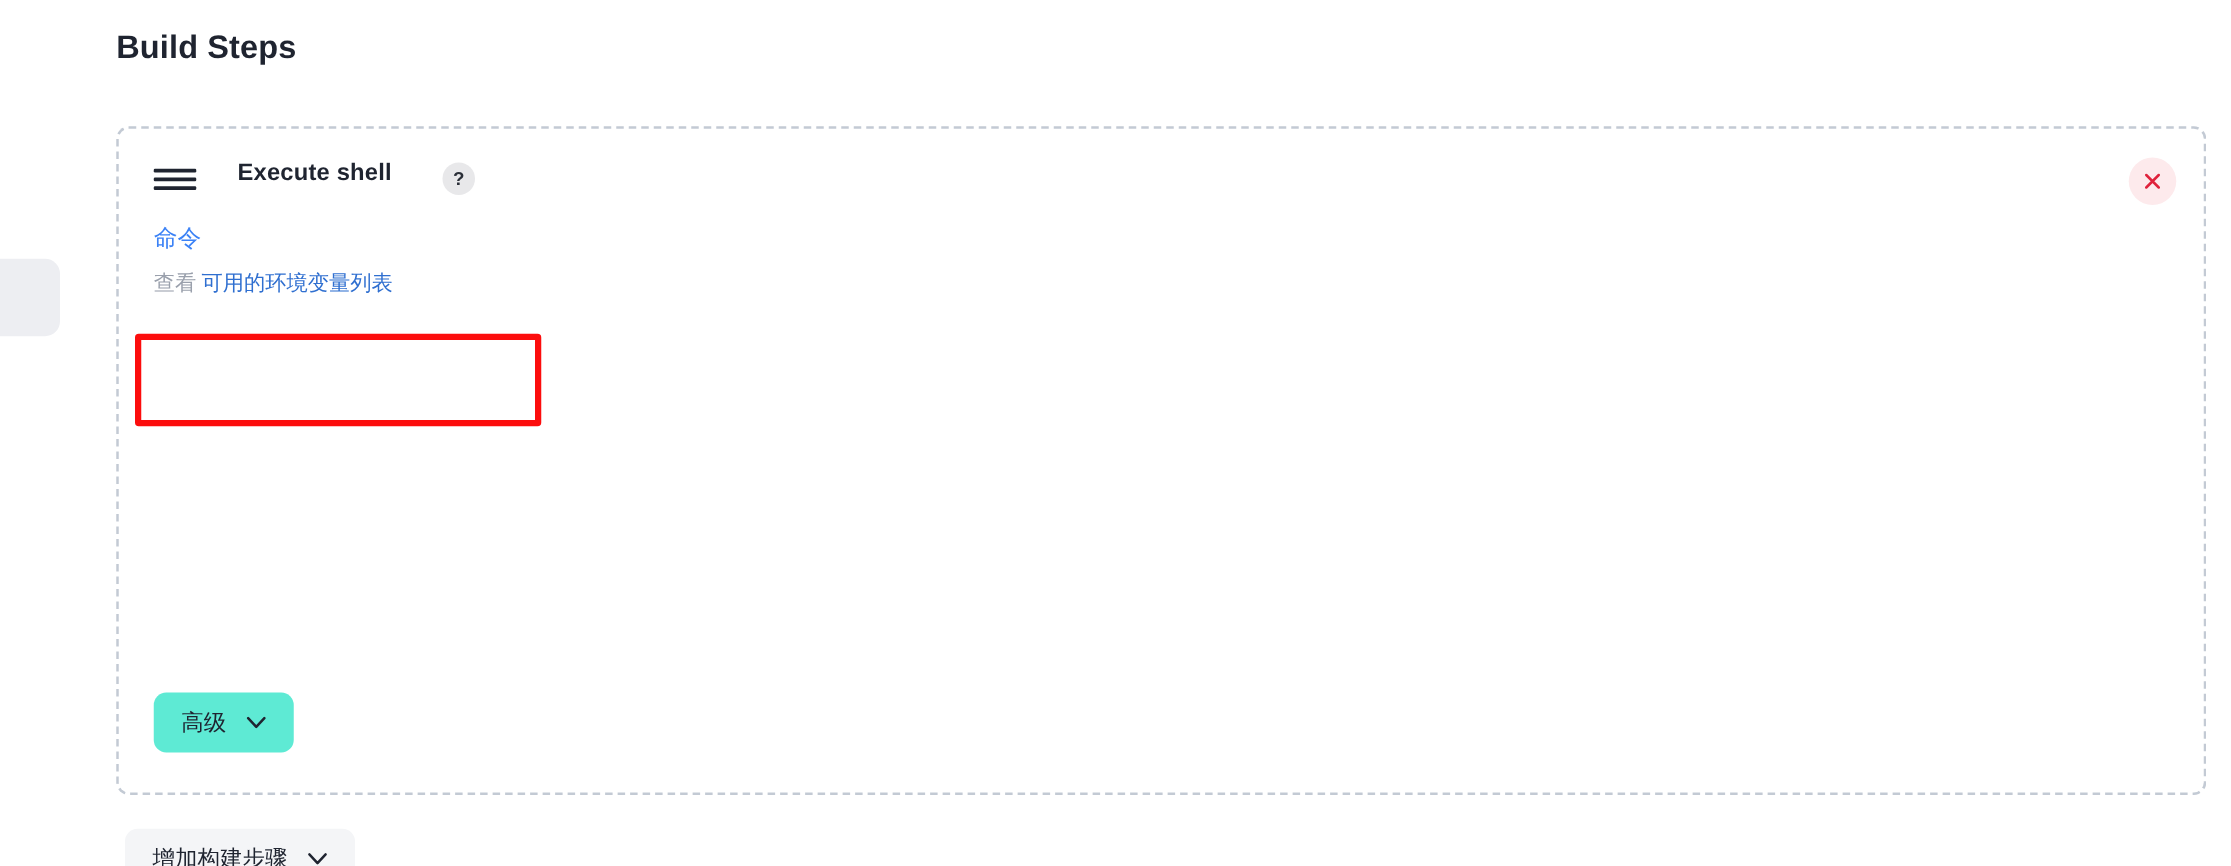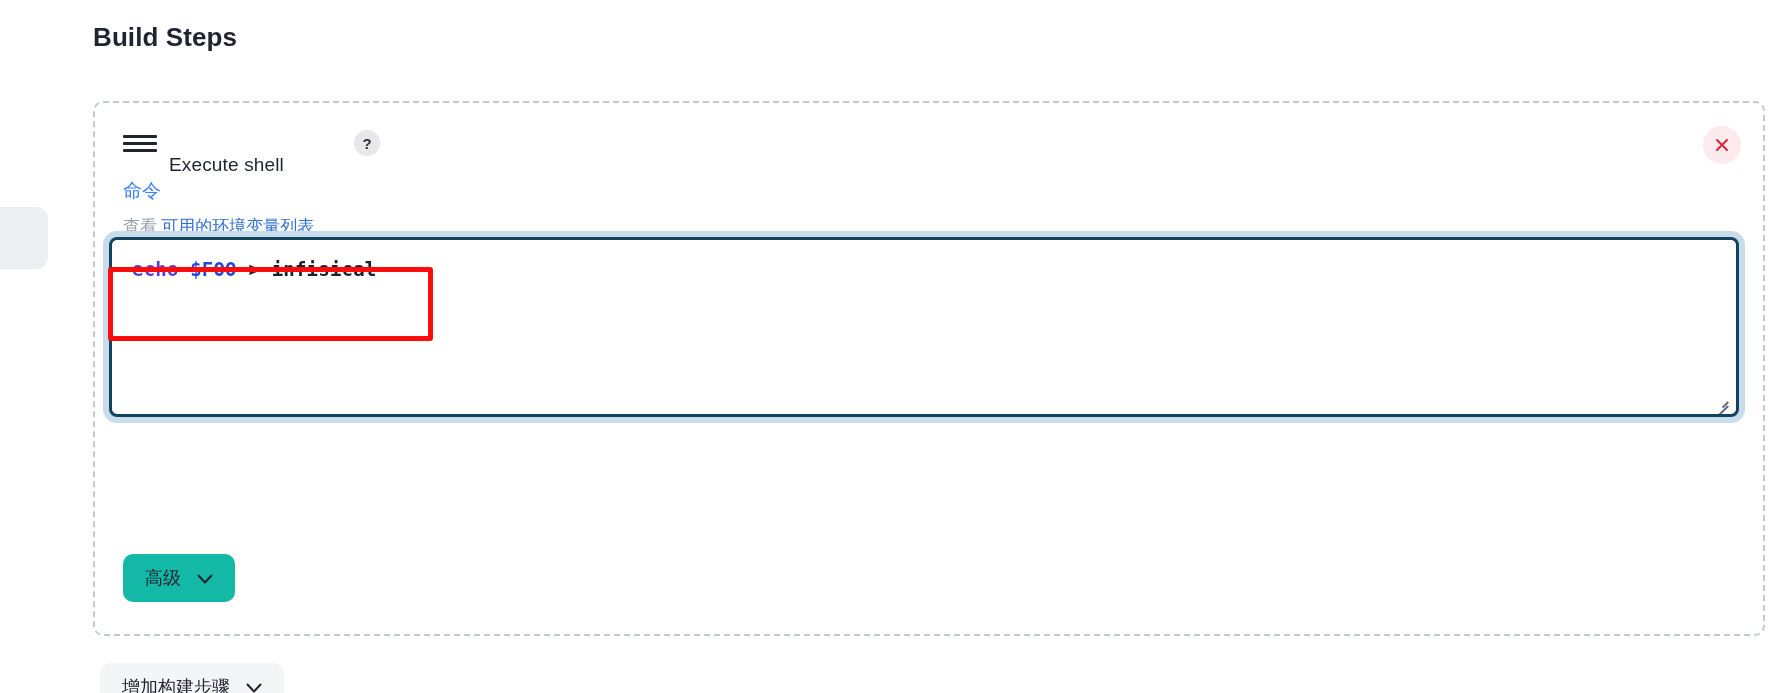--- a/index.html
+++ b/index.html
@@ -79,27 +79,26 @@
     height: 3px;
     background: #1f2430;
     border-radius: 1px;
   }
   .drag-handle i:nth-child(1) { top: 2px; }
   .drag-handle i:nth-child(2) { top: 9px; }
   .drag-handle i:nth-child(3) { top: 16px; }
 
   .step-title {
     position: absolute;
-    left: 74px;
+    left: 95px;
     top: 7px;
     font-size: 19px;
-    font-weight: 400;
+    font-weight: 700;
     color: #1f2430;
     letter-spacing: 0.15px;
-    margin-top: 26px;
   }
 
   .help-badge {
     position: absolute;
     left: 259px;
     top: 9px;
     width: 26px;
     height: 26px;
     border-radius: 50%;
     background: #e8e8ea;
@@ -219,21 +218,21 @@
     z-index: 30;
   }
 
   
   .advanced-btn {
     position: absolute;
     left: 28px;
     top: 451px;
     height: 48px;
     padding: 0 22px;
-    background: #14b8a6;
+    background: #5eead4;
     border: none;
     border-radius: 10px;
     display: flex;
     align-items: center;
     gap: 16px;
     cursor: pointer;
     font-size: 18px;
     color: #1f2430;
     font-family: "DejaVu Sans", "Liberation Sans", sans-serif;
   }
@@ -292,29 +291,20 @@
 
     </div>
 
     <div class="field-label">命令</div>
 
     <div class="help-line">
       <span>查看</span>
       <a href="#">可用的环境变量列表</a>
     </div>
 
-    <div class="code-wrap">
-      <div class="code-area">
-        <div class="code-line"><span class="tok-kw">echo</span> <span class="tok-var">$FOO</span> <span class="tok-op">&gt;</span> <span class="tok-txt">infisical</span></div>
-        <div class="resize-grip">
-          <i></i>
-            <i></i>
-        </div>
-      </div>
-    </div>
 
     <button class="advanced-btn">
       <span>高级</span>
       <span class="chev">
         <svg width="16" height="11" viewBox="0 0 16 11" aria-hidden="true">
           <path d="M1.5 1.5 L8 8.5 L14.5 1.5" fill="none" stroke="#1f2430" stroke-width="2" stroke-linecap="round" stroke-linejoin="round"></path>
         </svg>
       </span>
     </button>
 

